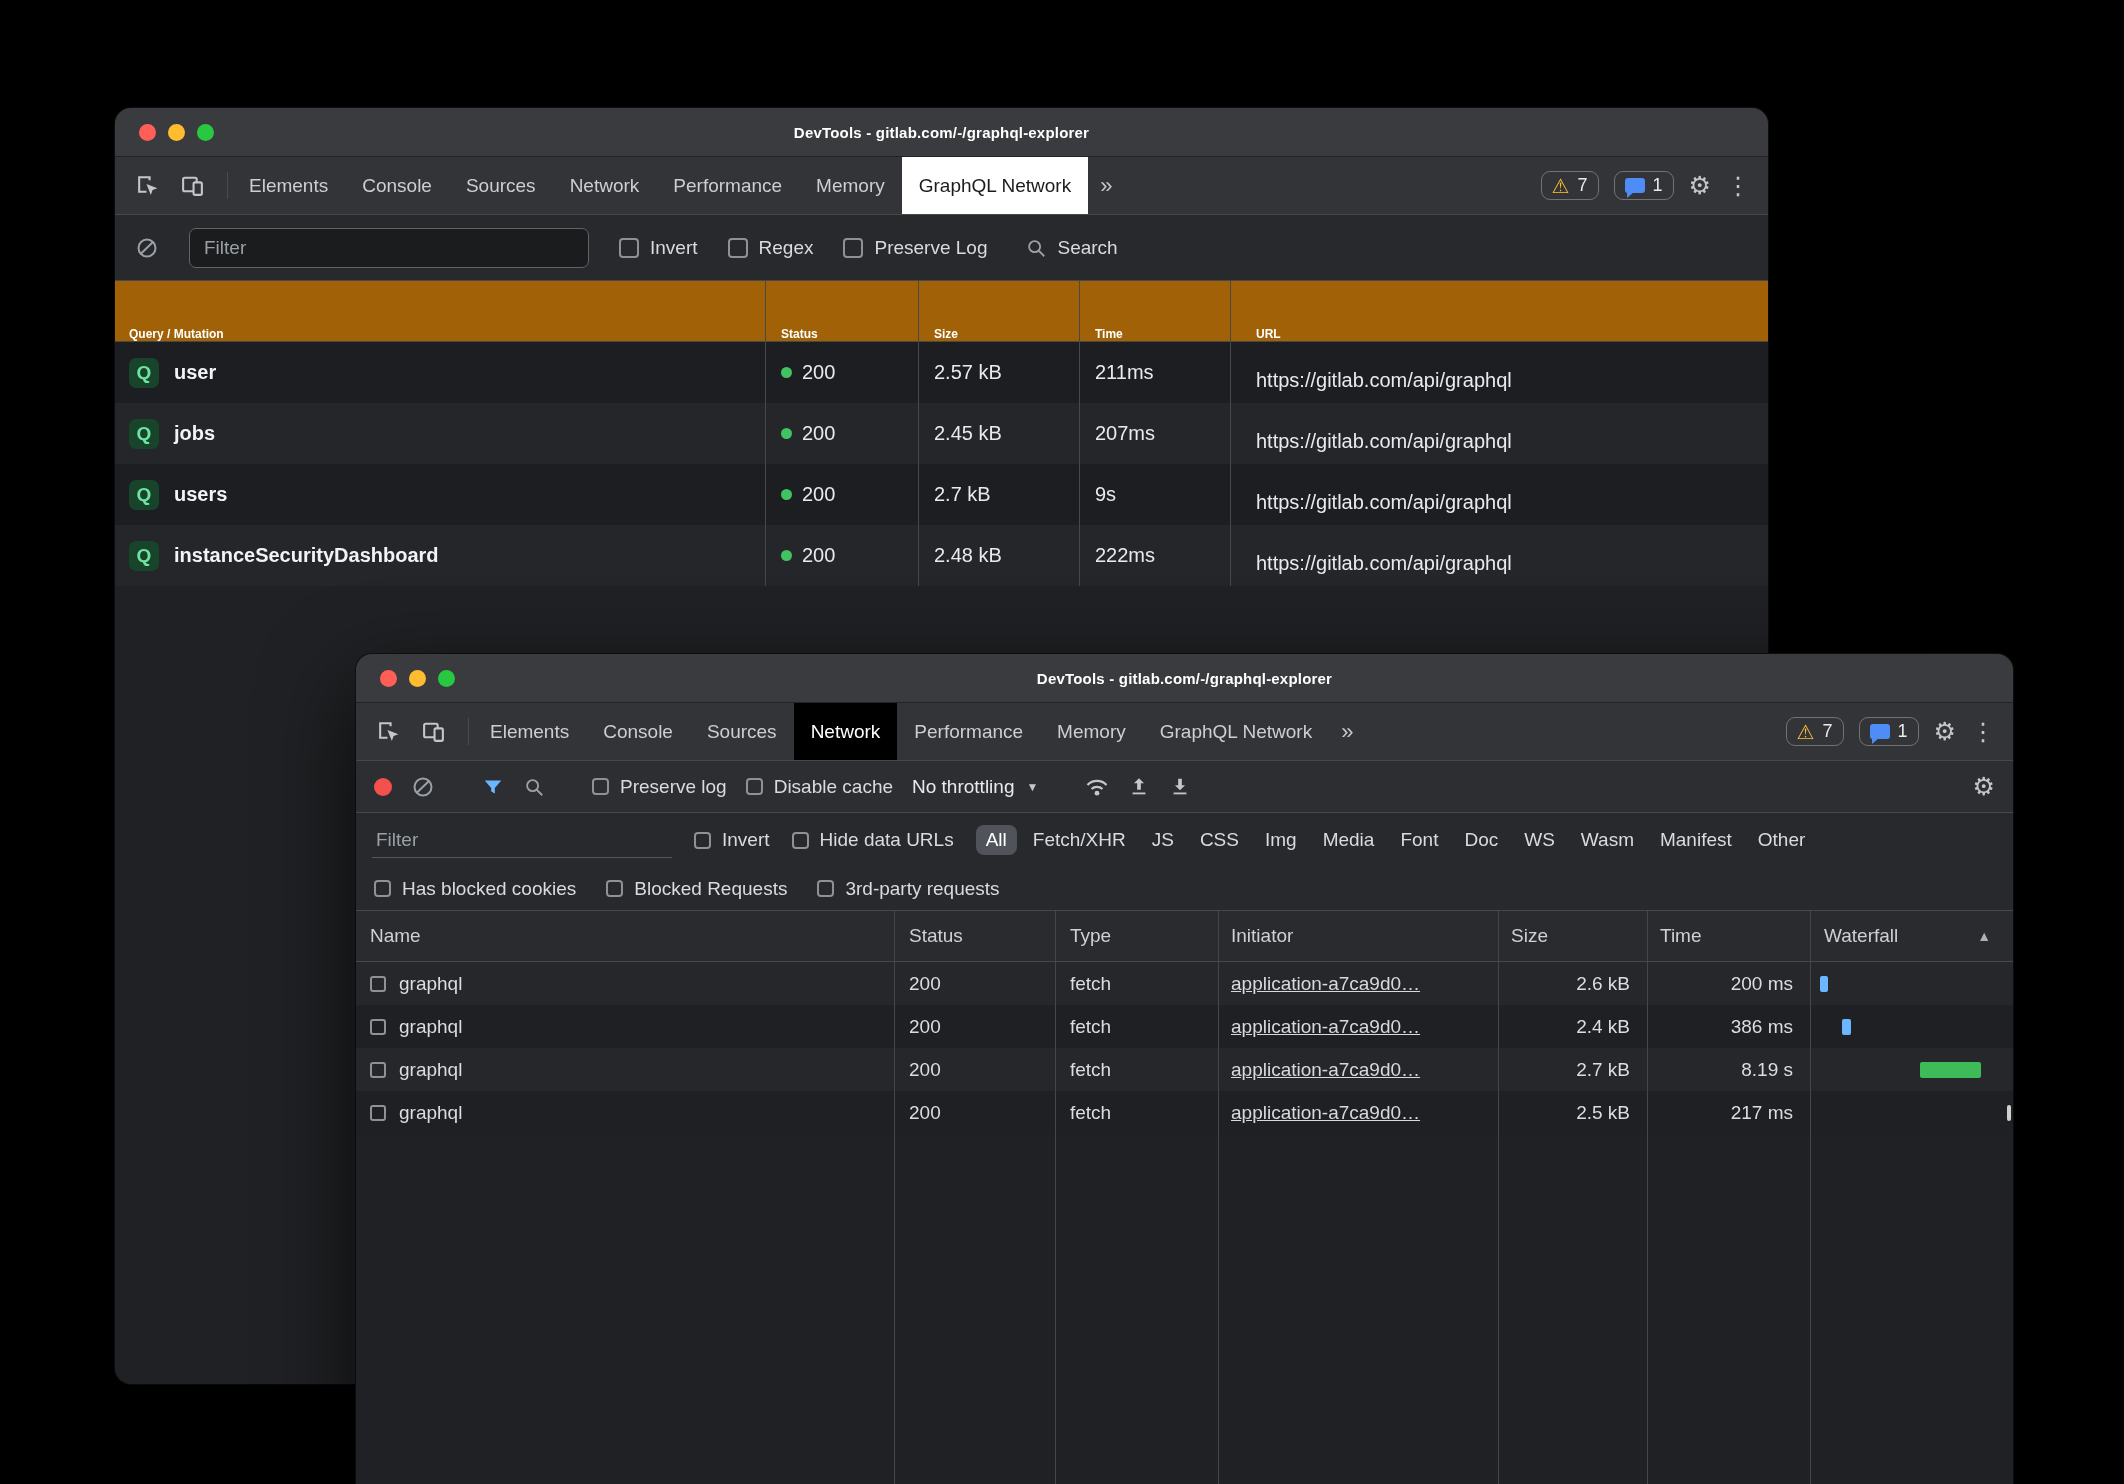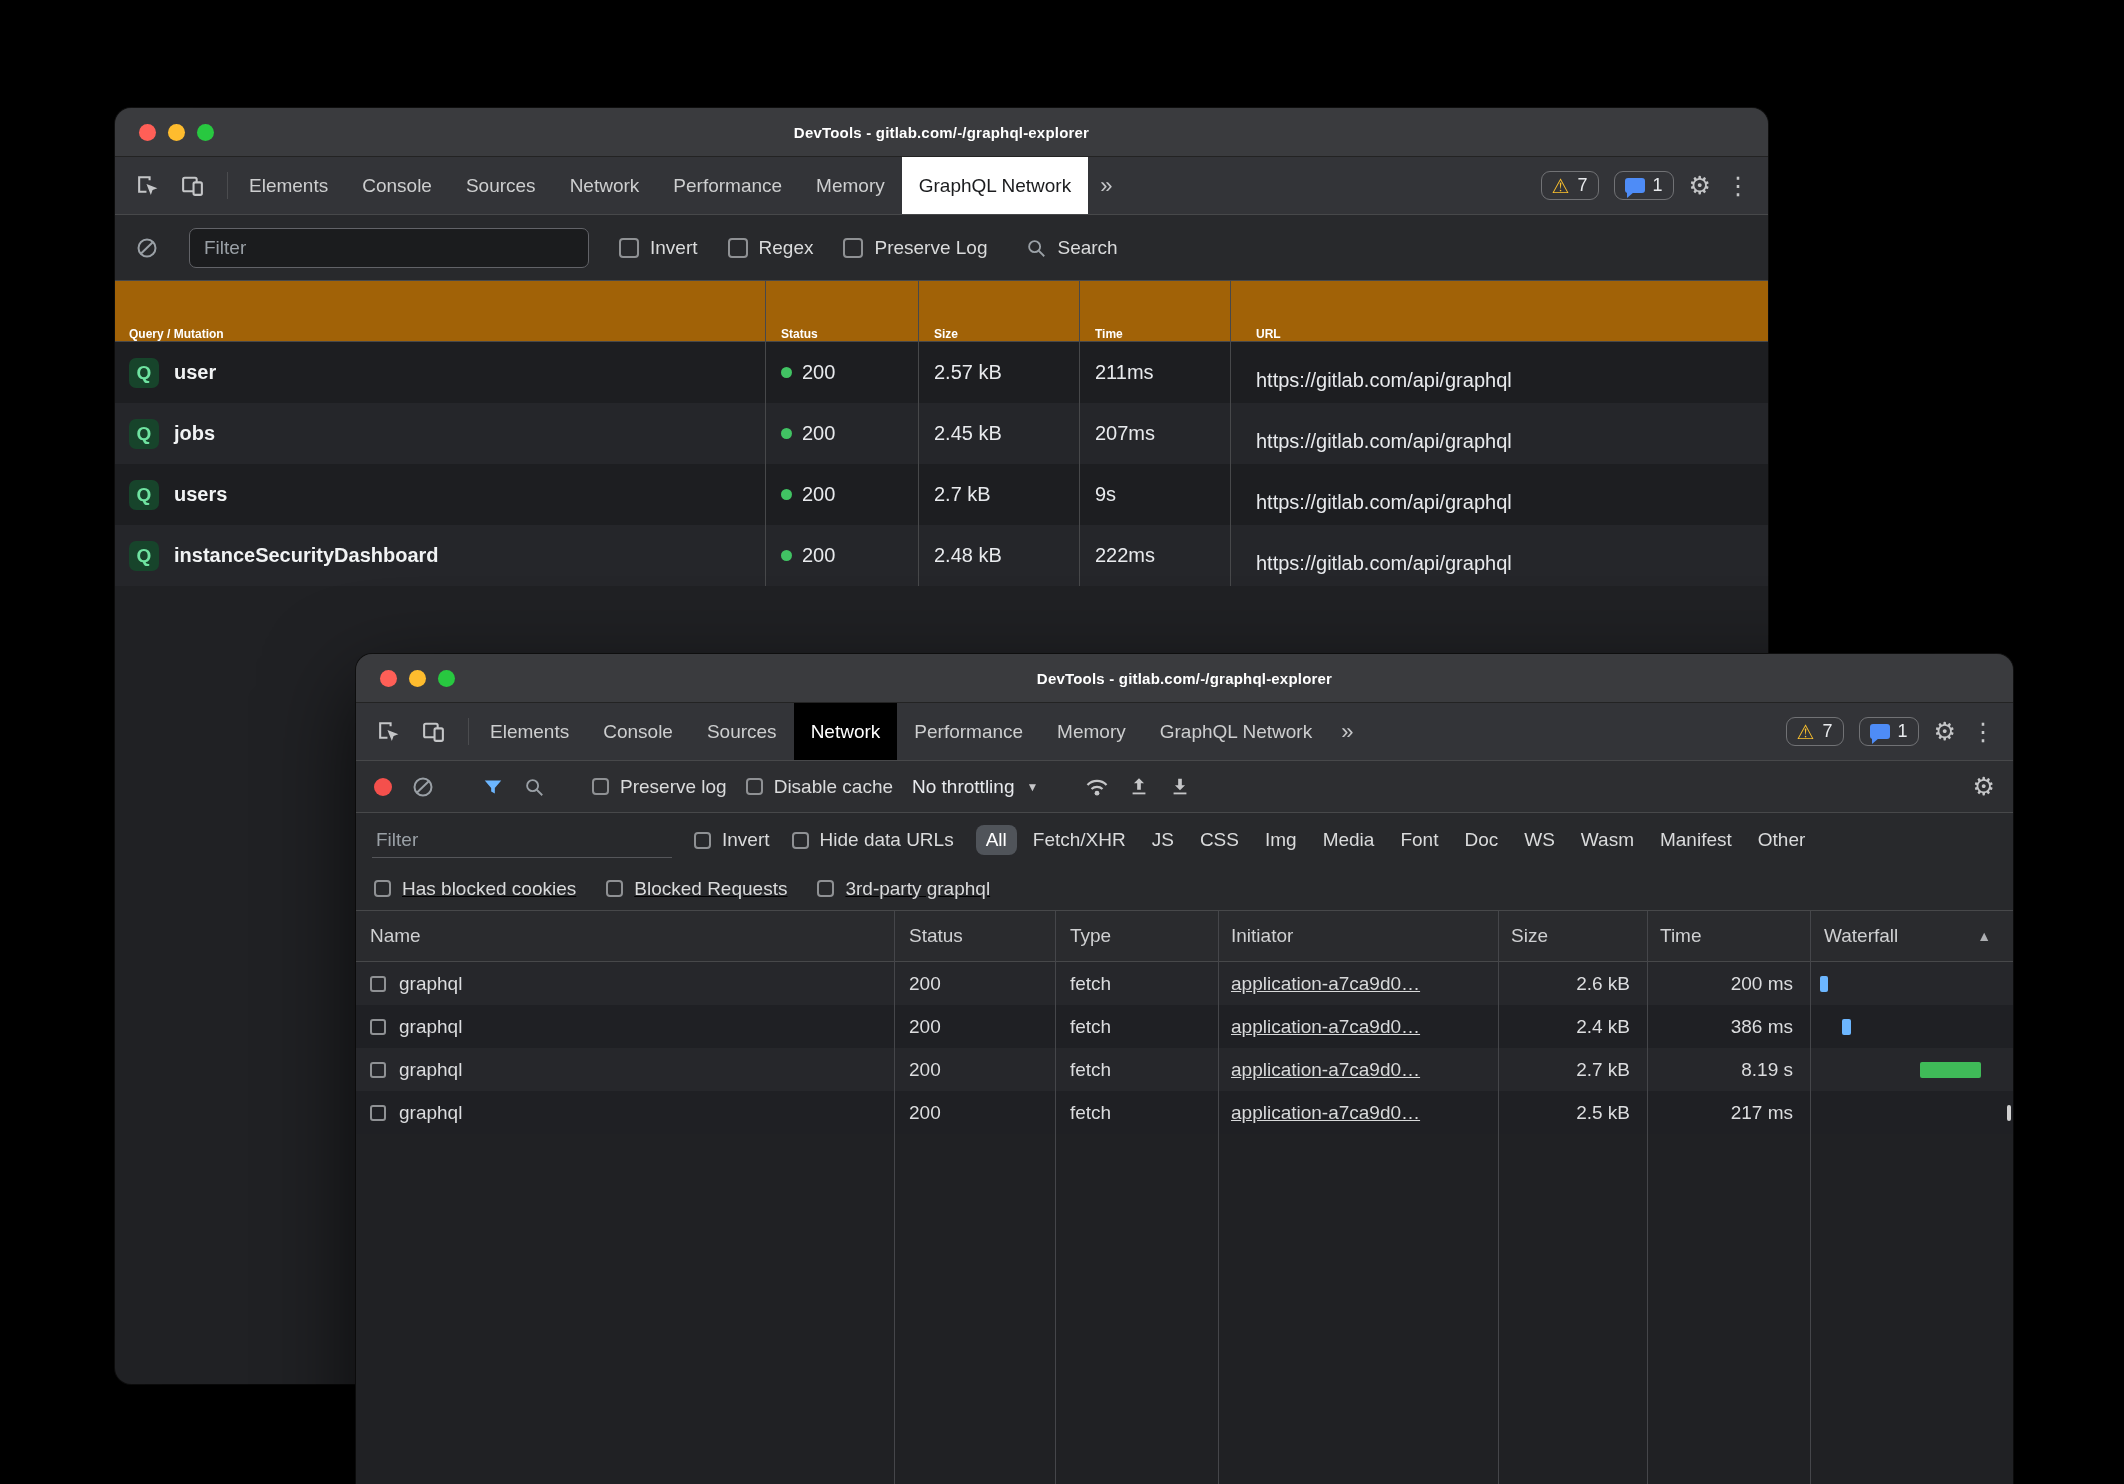--- a/index.html
+++ b/index.html
@@ -91,21 +91,21 @@
   .fw-filterbar { height:54px; flex:none; background:#28292c; display:flex; align-items:center;
     gap:22px; padding:0 16px; font-size:19px; color:#dadbdc; }
   .fw-filter-input { width:300px; background:transparent; border:none; border-bottom:1px solid #55565a;
     color:#e8eaed; font-size:19px; padding:6px 4px; font-family:"Liberation Sans", sans-serif; }
   .fw-filter-input::placeholder { color:#9aa0a6; }
   .chips { display:flex; align-items:flex-end; gap:6px; }
   .chip { padding:4px 10px; border-radius:8px; white-space:nowrap; color:#dadbdc; }
   .chip.selected { background:#50545a; color:#ffffff; }
 
   .fw-optionsrow { height:44px; flex:none; background:#28292c; border-bottom:1px solid #47484a;
-    display:flex; align-items:center; gap:30px; padding:0 18px; font-size:19px;text-decoration:underline; }
+    display:flex; align-items:center; gap:30px; padding:0 18px; font-size:19px; }
 
   
   .fw-table { position:relative; flex:1; background:#202124; }
   .fw-sep { position:absolute; top:0; bottom:0; width:1px; background:#45464a; z-index:3; pointer-events:none; }
   .fw-sep.s1{left:538px;} .fw-sep.s2{left:699px;} .fw-sep.s3{left:862px;}
   .fw-sep.s4{left:1142px;} .fw-sep.s5{left:1291px;} .fw-sep.s6{left:1454px;}
   .fw-header { display:flex; height:51px; align-items:center; background:#2a2b2e;
     border-bottom:1px solid #47484a; color:#cfd0d2; font-size:19px; }
   .fw-row { display:flex; height:43px; align-items:center; font-size:19px; color:#dcdddf; }
   .fw-row:nth-child(odd)  { background:#1f2024; }
@@ -416,21 +416,21 @@
     <label class="cb-label">
       <span class="cb sm"></span>
       <span>Has blocked cookies</span>
     </label>
     <label class="cb-label">
       <span class="cb sm"></span>
       <span>Blocked Requests</span>
     </label>
     <label class="cb-label">
       <span class="cb sm"></span>
-      <span>3rd-party graphql</span>
+      <span>3rd-party requests</span>
     </label>
   </div>
 
   <div class="fw-table">
     <div class="fw-sep s1"></div>
       <div class="fw-sep s2"></div>
       <div class="fw-sep s3"></div>
     <div class="fw-sep s4"></div>
       <div class="fw-sep s5"></div>
       <div class="fw-sep s6"></div>

